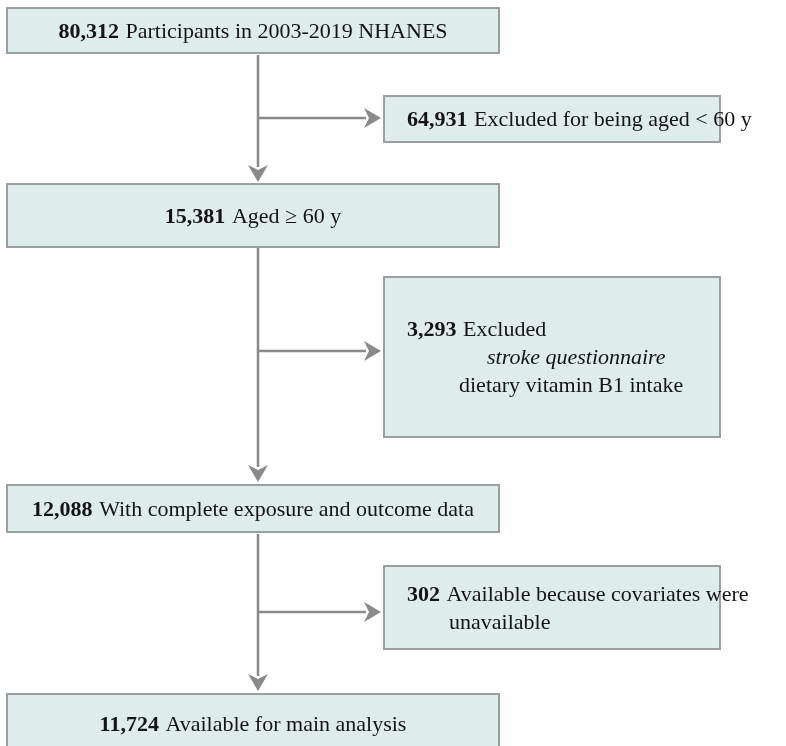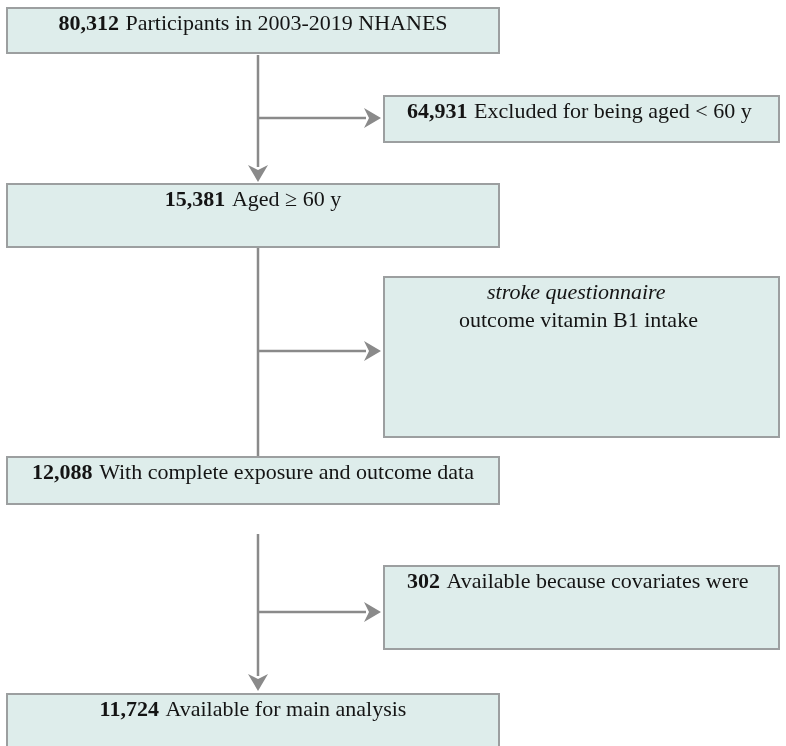--- a/index.html
+++ b/index.html
@@ -25,25 +25,26 @@
   svg.connectors polygon {
     fill: var(--arrow, #8a8a8a);
   }
   .box {
     position: absolute;
     box-sizing: border-box;
     background: var(--box-fill, #deedeb);
     border: 2px solid var(--box-border, #9c9fa0);
     display: flex;
     flex-direction: column;
+    justify-content: center;
     font-size: 22px;
     line-height: 28px;
   }
   .main-box { left: 6px; width: 494px; }
-  .excl-box { left: 383px; width: 397px; padding-left: 22px; padding-right: 6px; }
+  .excl-box { left: 383px; width: 338px; padding-left: 22px; padding-right: 6px; }
   .boxline { white-space: nowrap; }
   .centered { text-align: center; padding: 0 8px; }
   .num { font-weight: 700; }
   .num:not(:empty) { margin-right: 0.30em; }
   .ind-a { padding-left: 52px; }  
   .ind-b { padding-left: 80px; font-style: italic; }  
   .ind-c { padding-left: 42px; }  
 </style>
 </head>
 <body>
@@ -76,46 +77,52 @@
       <span class="num">80,312</span><span>Participants in 2003-2019 NHANES</span>
     </div>
   </div>
 
   <div class="box main-box" style="top:183px; height:65px;">
     <div class="boxline centered">
       <span class="num">15,381</span><span>Aged ≥ 60 y</span>
     </div>
   </div>
 
-  <div class="box main-box" style="top:456px; height:49px;">
+  <div class="box main-box" style="top:484px; height:49px;">
     <div class="boxline centered">
       <span class="num">12,088</span><span>With complete exposure and outcome data</span>
     </div>
   </div>
 
   <div class="box main-box" style="top:693px; height:61px;">
     <div class="boxline centered">
       <span class="num">11,724</span><span>Available for main analysis</span>
     </div>
   </div>
 
   <div class="box excl-box" style="top:95px; height:48px;">
     <div class="boxline">
       <span class="num">64,931</span><span>Excluded for being aged &lt; 60 y</span>
     </div>
   </div>
 
   <div class="box excl-box" style="top:276px; height:162px;">
+    <div class="boxline">
+      <span class="num">3,293</span><span>Excluded</span>
+    </div>
     <div class="boxline ind-b">
       <span class="num"></span><span>stroke questionnaire</span>
     </div>
     <div class="boxline ind-a">
-      <span class="num"></span><span>outcome vitamin B1 intake</span>
+      <span class="num"></span><span>dietary vitamin B1 intake</span>
     </div>
   </div>
 
   <div class="box excl-box" style="top:565px; height:85px;">
     <div class="boxline">
       <span class="num">302</span><span>Available because covariates were</span>
     </div>
+    <div class="boxline ind-c">
+      <span class="num"></span><span>unavailable</span>
+    </div>
   </div>
 
 </div>
 
 </body></html>

